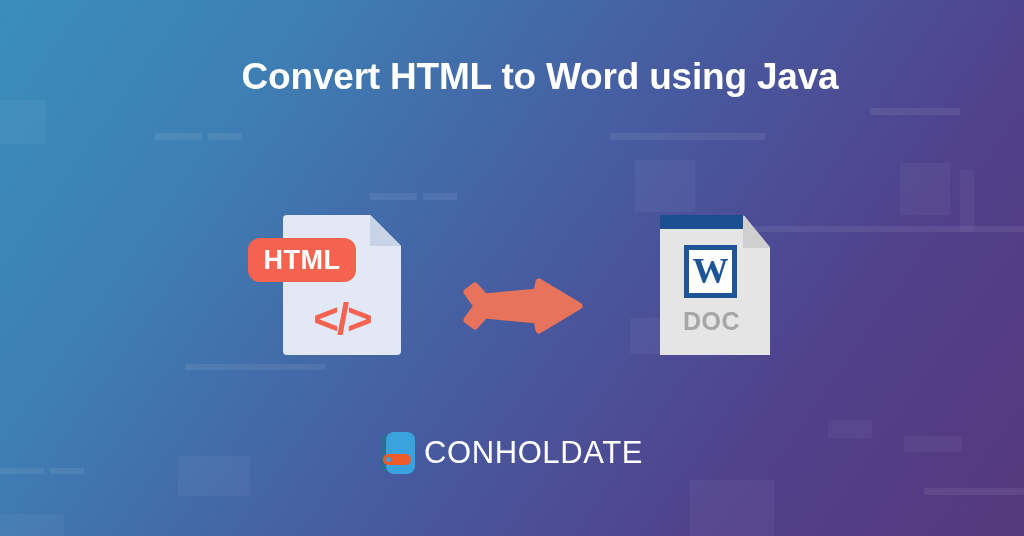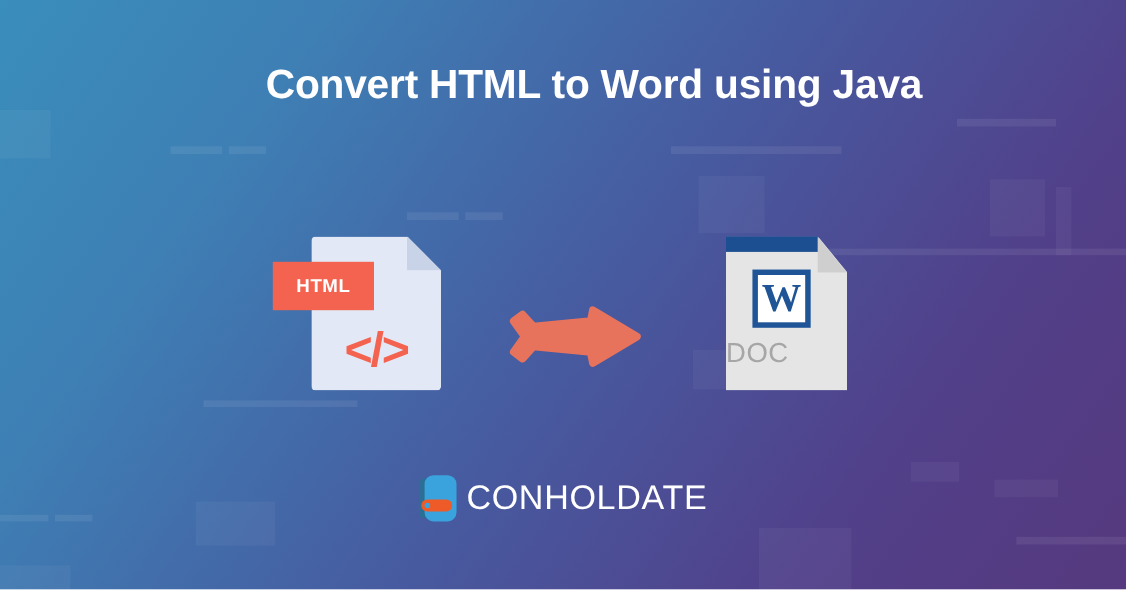--- a/index.html
+++ b/index.html
@@ -67,26 +67,26 @@
     position: absolute;
     right: 0; top: 0;
     width: 31px; height: 31px;
     background: #c9d3e8;
     clip-path: polygon(0 0, 100% 100%, 0 100%);
   }
   #html-badge {
     position: absolute;
     left: -35px;
     top: 23px;
-    width: 92px;
+    width: 108px;
     height: 44px;
     background: #f4634f;
-    border-radius: 0;
+    border-radius: 12px;
     color: #ffffff;
-    font-size: 17px;
+    font-size: 27px;
     font-weight: bold;
     letter-spacing: 0.5px;
     display: flex;
     align-items: center;
     justify-content: center;
   }
   #html-code {
     position: absolute;
     left: 0;
     top: 80px;
@@ -156,23 +156,24 @@
     font-weight: bold;
     font-family: "Liberation Serif", serif;
     line-height: 36px;
     margin-top: -2px;
   }
   #doc-label {
     position: absolute;
     left: 0;
     top: 92px;
     width: 103px;
+    text-align: center;
     color: #a6a6a6;
     font-size: 25px;
-    font-weight: normal;
+    font-weight: bold;
     letter-spacing: 0.5px;
   }
 
   
   #logo {
     position: absolute;
     left: 0;
     top: 432px;
     width: 1024px;
     display: flex;

